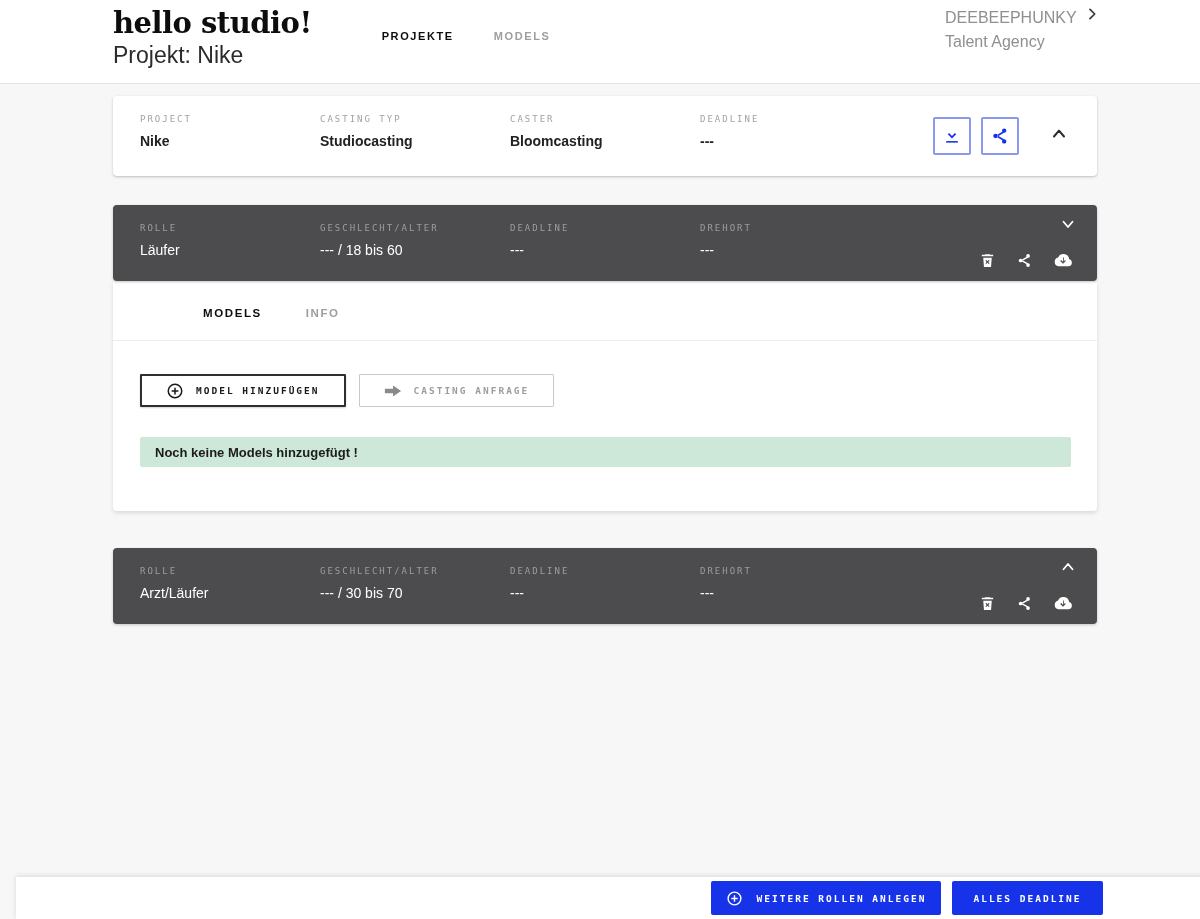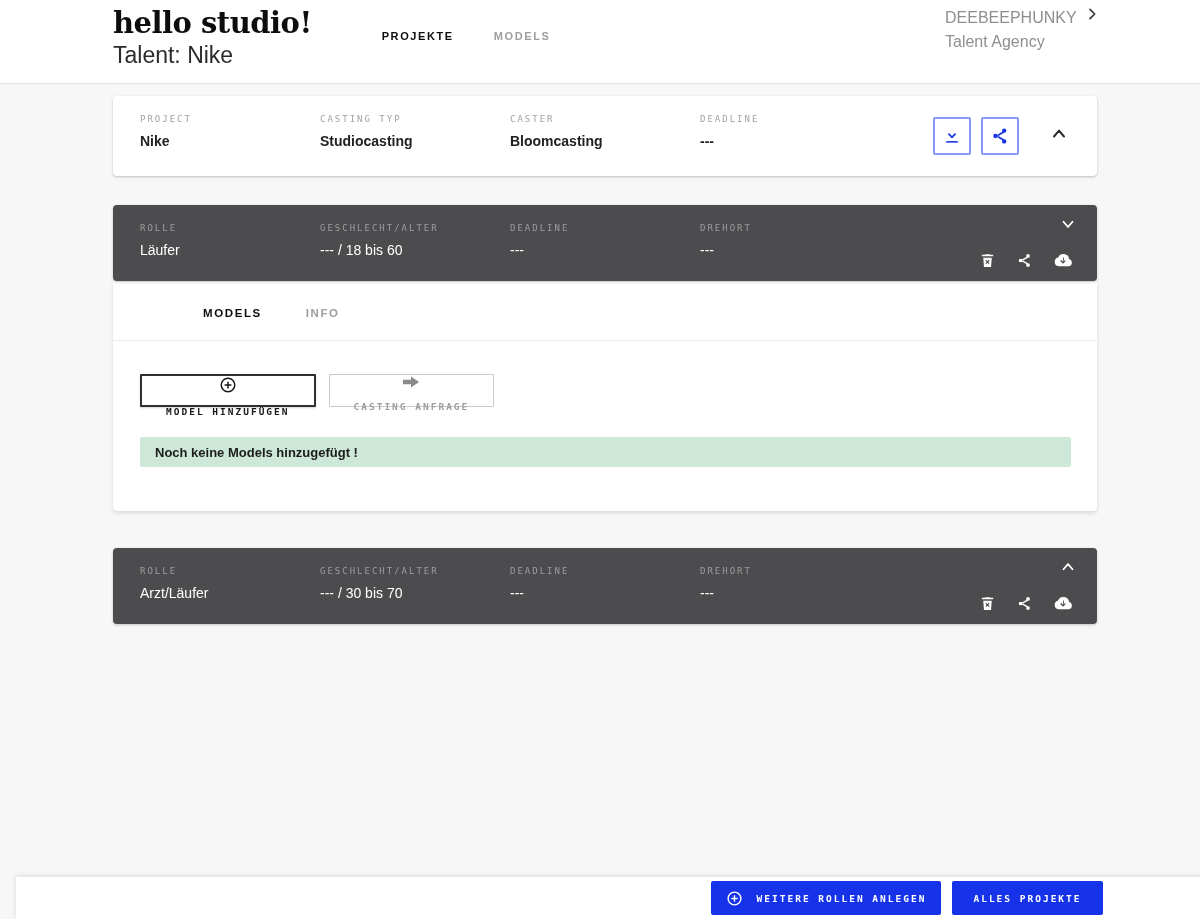--- a/index.html
+++ b/index.html
@@ -94,21 +94,20 @@
   .tab.active { color:#0d0d0d; }
   .role-content { padding:33px 26px 44px 27px; }
   .btn-row { display:flex; gap:13px; }
   .outline-btn {
     height:33px; padding:0 24px; background:#fff; cursor:pointer;
     display:flex; align-items:center; gap:12px;
     font-family:"DejaVu Sans Mono", monospace;
     font-size:9.5px; font-weight:700; letter-spacing:2px;
     border:2px solid #2f2f2f; color:#1a1a1a; border-radius:1px;
     box-shadow:0 1px 2px rgba(0,0,0,0.18);
-    flex-direction:column;
   }
   .outline-btn.secondary {
     border:1px solid #c9c9c9; color:#9e9e9e; box-shadow:none;
   }
   .notice {
     margin-top:30px; height:30px; background:#cde8d8; border-radius:2px;
     display:flex; align-items:center; padding-left:15px;
     font-size:13px; font-weight:700; color:#1c1c1c;
   }
   .role-group.collapsed { margin-top:37px; }
@@ -128,21 +127,21 @@
   }
   .btn-add-roles { width:230px; }
   .btn-save-all { width:151px; }
 </style>
 </head>
 <body>
 
 <div class="header">
   <div class="logo-block">
     <div class="logo">hello studio!</div>
-    <div class="page-title">Talent: Nike</div>
+    <div class="page-title">Projekt: Nike</div>
   </div>
   <div class="nav">
     <button class="nav-item active">PROJEKTE</button>
     <button class="nav-item">MODELS</button>
   </div>
   <div class="agency">DEEBEEPHUNKY Talent Agency</div>
   <button class="agency-chevron" style="background:none;border:none;">
     <svg width="16" height="16" viewBox="0 0 24 24" fill="none" stroke="#3a3a3a" stroke-width="2.6" stroke-linecap="round" stroke-linejoin="round">
         <polyline points="9 5 16 12 9 19"></polyline>
       </svg>
@@ -342,15 +341,15 @@
   <button class="primary-btn btn-add-roles">
     <span style="line-height:0;">
       <svg width="17" height="17" viewBox="0 0 24 24" fill="none" stroke="#ffffff" stroke-width="2">
           <circle cx="12" cy="12" r="9"></circle>
           <path d="M12 7.5v9M7.5 12h9"></path>
         </svg>
     </span>
     <span>WEITERE ROLLEN ANLEGEN</span>
   </button>
   <button class="primary-btn btn-save-all">
-    <span>ALLES PROJEKTE</span>
+    <span>ALLES DEADLINE</span>
   </button>
 </div>
 
 </body></html>

